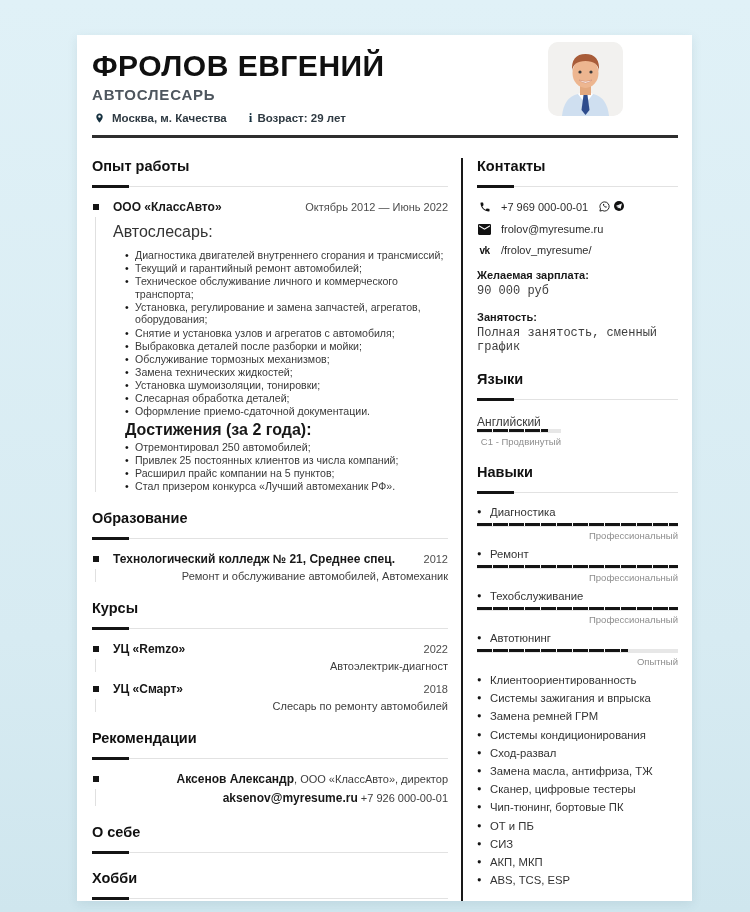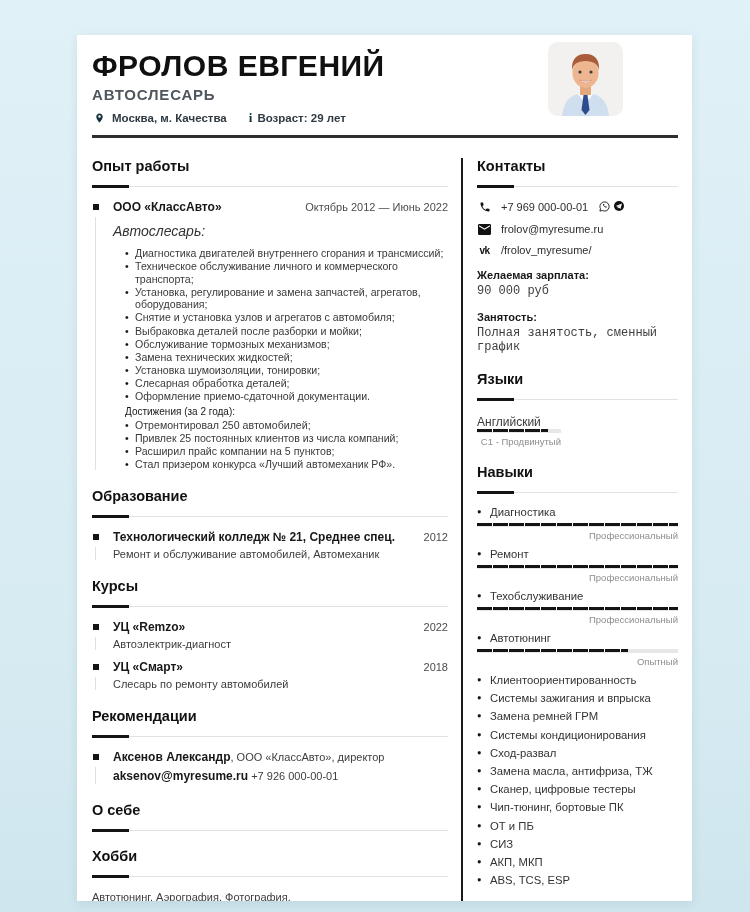--- a/index.html
+++ b/index.html
@@ -36,26 +36,26 @@
     padding-bottom:12px; border-bottom:1px solid #e2e2e2; margin-bottom:13px;
   }
   .sec-title::after { content:""; position:absolute; left:0; bottom:-2px; width:37px; height:3px; background:#141414; }
   
   .entry { position:relative; padding-left:21px; margin-bottom:9px; }
   .entry::before { content:""; position:absolute; left:1px; top:4px; width:6px; height:6px; background:#141414; }
   .entry::after { content:""; position:absolute; left:3px; top:17px; bottom:1px; width:1px; background:#e0e0e0; }
   .entry-head { display:flex; justify-content:space-between; align-items:baseline; }
   .entry-name { font-size:12px; font-weight:700; color:#181818; }
   .entry-year { font-size:11px; color:#4c4c4c; }
-  .entry-sub { font-size:11px; color:#3d3d3d; margin-top:3px; line-height:1.3; }
-  .role { font-style:italic; font-size:14px; color:#333; margin:9px 0 8px; }
+  .entry-sub { font-size:11px; color:#3d3d3d; margin-top:3px; line-height:1.3;text-align:right; }
+  .role { font-size:16px; color:#333; margin:9px 0 8px; }
   ul.dots { list-style:none; padding-left:12px; }
   ul.dots li { position:relative; padding-left:10px; font-size:10.6px; color:#3a3a3a; line-height:12.6px; margin-bottom:.5px; }
   ul.dots li::before { content:"•"; position:absolute; left:0; top:0; color:#141414; }
-  .ach-title { font-size:10px; font-weight:400; color:#181818; margin:3px 0 2px; padding-left:12px; }
+  .ach-title { font-size:16px; font-weight:700; color:#181818; margin:3px 0 2px; padding-left:12px; }
   .plain-text { font-size:11px; color:#3d3d3d; line-height:1.45; }
   
   .c-row { display:flex; align-items:center; gap:9px; margin-bottom:9px; font-size:11px; color:#2c2c2c; }
   .c-ico { width:15px; display:flex; justify-content:center; }
   .vk-txt { font-weight:800; font-size:10px; letter-spacing:-.5px; color:#111; }
   .mini-icons { display:flex; align-items:center; gap:3px; margin-left:2px; }
   .kv { margin-top:13px; }
   .kv-label { font-size:11px; font-weight:700; color:#181818; margin-bottom:3px; }
   .kv-value { font-size:12px; color:#3d3d3d;font-family:Liberation Mono, monospace; }
   
@@ -119,20 +119,21 @@
         <div class="sec-title">Опыт работы</div>
         <div class="entry">
           <div class="entry-head">
             <span class="entry-name">ООО «КлассАвто»</span>
             <span class="entry-year">Октябрь 2012 — Июнь 2022</span>
           </div>
           <div class="role">Автослесарь:</div>
           <ul class="dots">
 
           <li>Диагностика двигателей внутреннего сгорания и трансмиссий;</li>
+              <li>Текущий и гарантийный ремонт автомобилей;</li>
               <li>Техническое обслуживание личного и коммерческого транспорта;</li>
               <li>Установка, регулирование и замена запчастей, агрегатов, оборудования;</li>
               <li>Снятие и установка узлов и агрегатов с автомобиля;</li>
               <li>Выбраковка деталей после разборки и мойки;</li>
               <li>Обслуживание тормозных механизмов;</li>
               <li>Замена технических жидкостей;</li>
               <li>Установка шумоизоляции, тонировки;</li>
               <li>Слесарная обработка деталей;</li>
               <li>Оформление приемо-сдаточной документации.</li>
             </ul>

